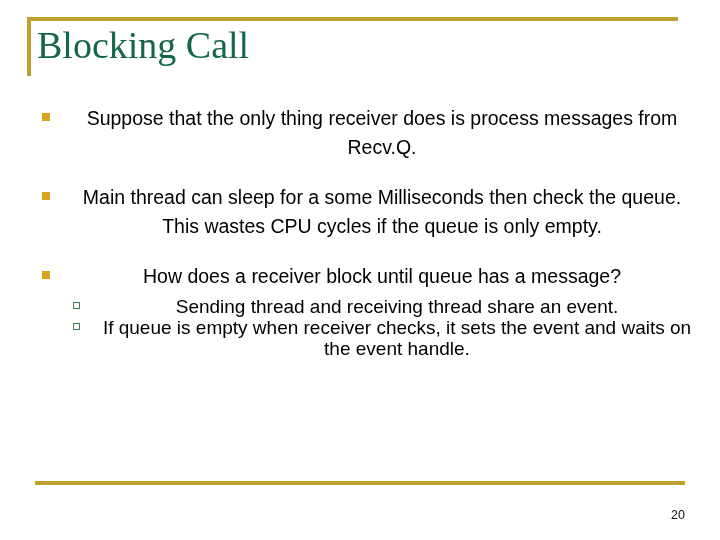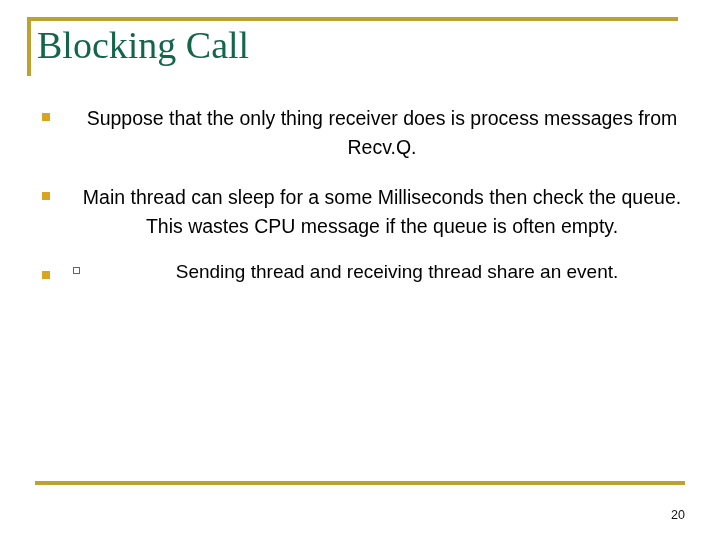--- a/index.html
+++ b/index.html
@@ -136,30 +136,35 @@
   <div class="body">
     <ul class="level1">
 
       <li class="lvl1">
         <span class="bullet-sq"></span>
         <span>Suppose that the only thing receiver does is process messages from Recv.Q.</span>
       </li>
 
       <li class="lvl1">
         <span class="bullet-sq"></span>
-        <span>Main thread can sleep for a some Milliseconds then check the queue.  This wastes CPU message if the queue is often empty.</span>
+        <span>Main thread can sleep for a some Milliseconds then check the queue.  This wastes CPU cycles if the queue is only empty.</span>
       </li>
 
       <li class="lvl1">
         <span class="bullet-sq"></span>
+        <span>How does a receiver block until queue has a message?</span>
 
         <ul class="level2">
           <li class="lvl2">
             <span class="bullet-hollow"></span>
             <span>Sending thread and receiving thread share an event.</span>
+          </li>
+          <li class="lvl2">
+            <span class="bullet-hollow"></span>
+            <span>If queue is empty when receiver checks, it sets the event and waits on the event handle.</span>
           </li>
         </ul>
       </li>
 
     </ul>
   </div>
 
   <div class="rule-bottom"></div>
 
   <div class="page-num">20</div>

